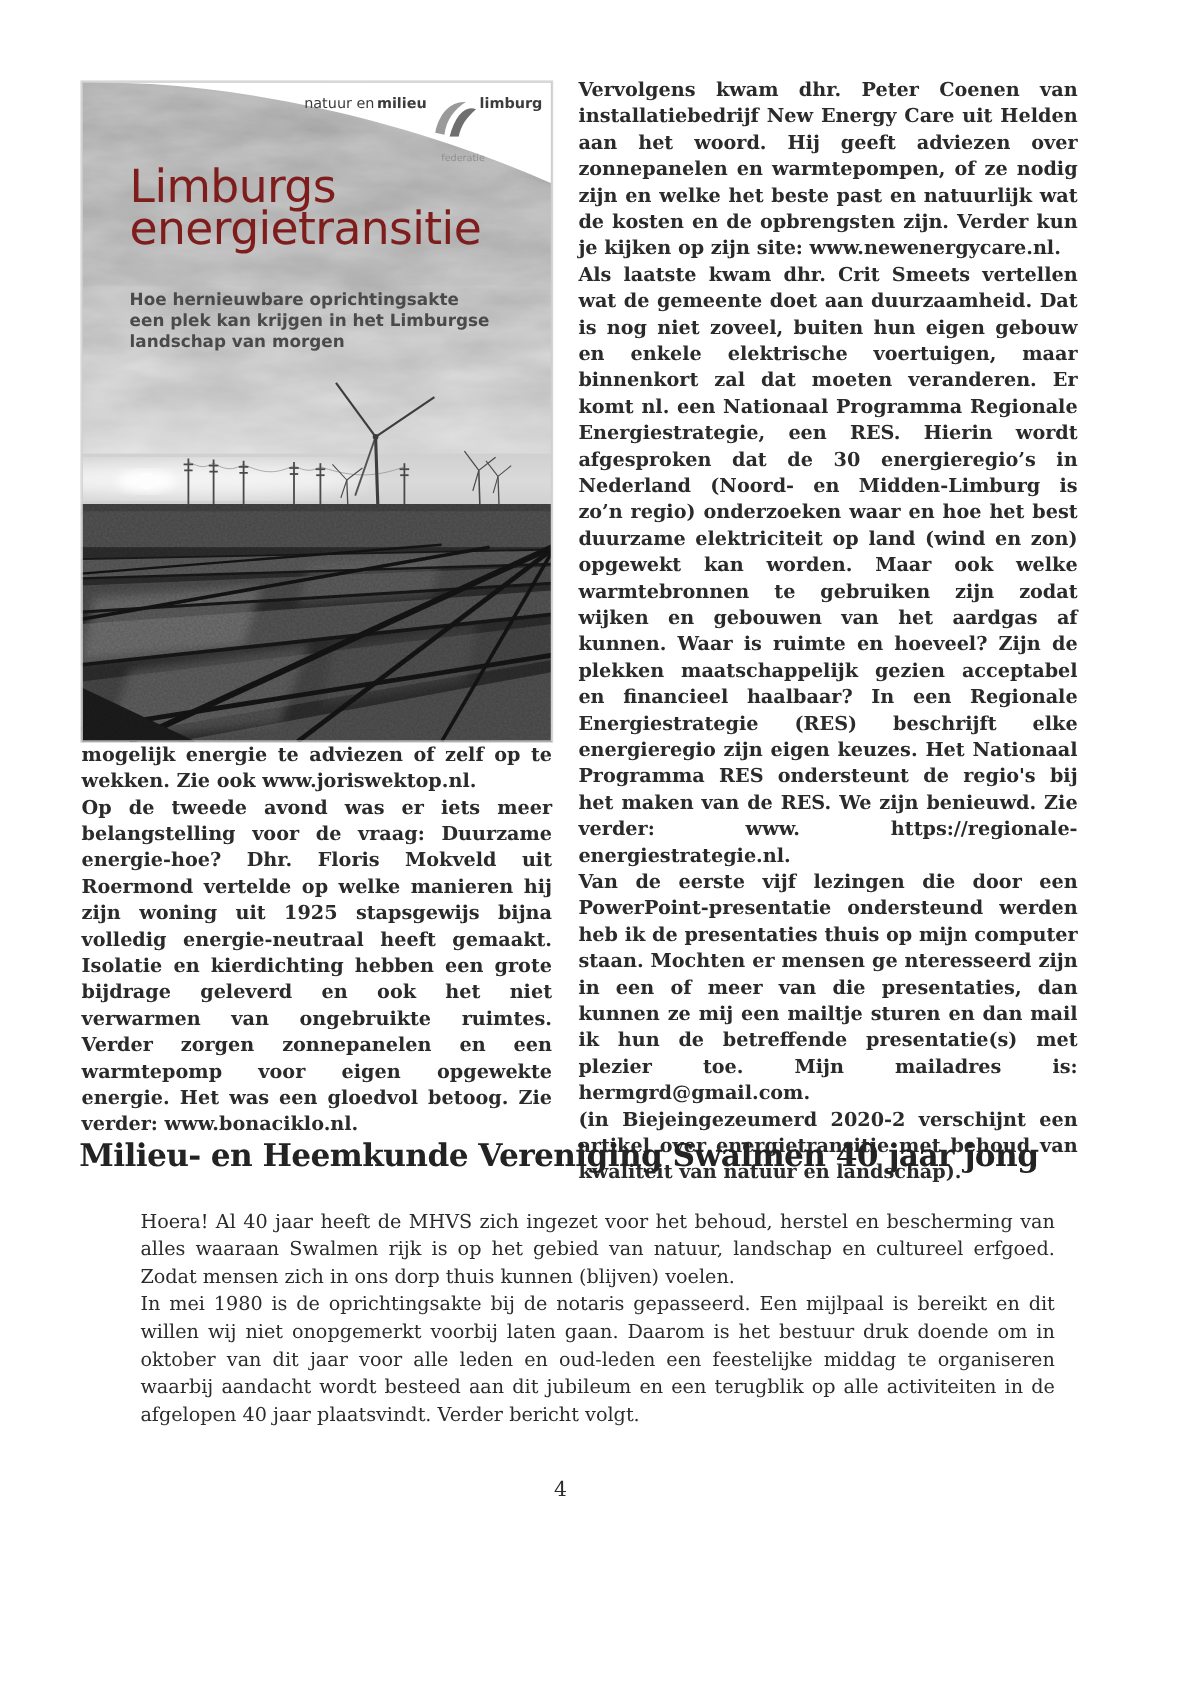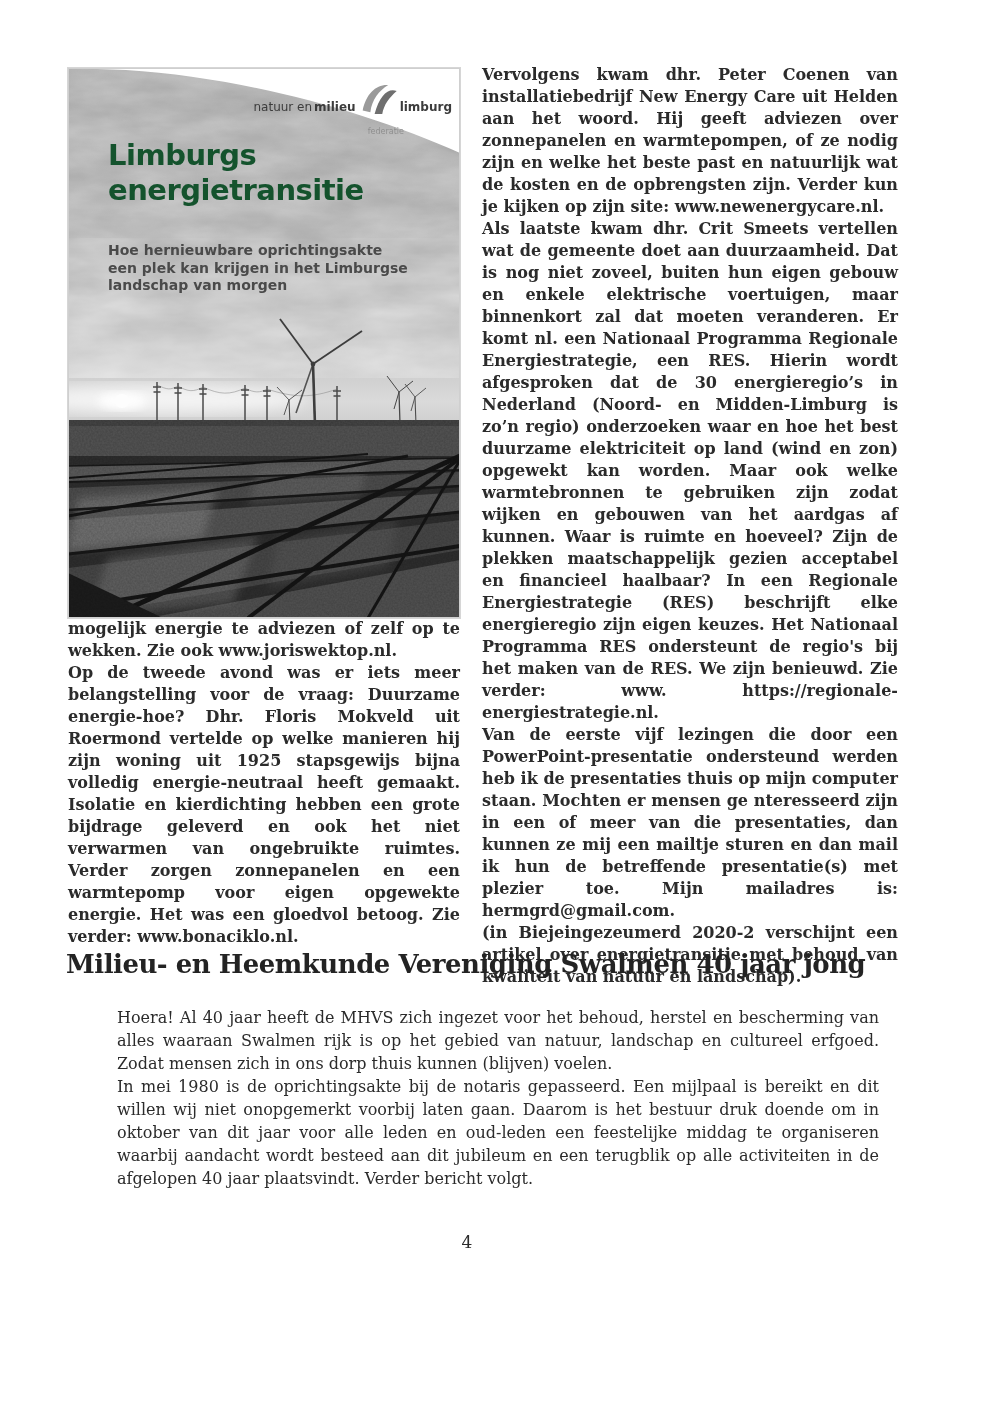--- a/index.html
+++ b/index.html
@@ -16,33 +16,33 @@
   .mt0  { margin-top:0; }
 
   
   figure.poster {
     position:relative; margin:0; width:392px; height:550px; overflow:hidden;
     background:#b5b5b5; outline:1px solid #d6d6d6;
   }
   .scene { position:absolute; left:0; top:0; width:100%; height:100%; display:block; }
   .poster-title {
     position:absolute; left:40px; top:70px;
-    font-family:"DejaVu Sans", sans-serif; font-weight:bold;
-    font-size:29px; line-height:35px; color:#14532d; letter-spacing:-0.5px;
+    font-family:"DejaVu Sans", sans-serif; font-weight:normal;
+    font-size:38px; line-height:35px; color:#7f1d1d; letter-spacing:-0.5px;
   }
   .poster-subtitle {
     position:absolute; left:40px; top:174px;
     font-family:"DejaVu Sans", sans-serif; font-weight:bold;
     font-size:14px; line-height:17.5px; color:#4a4a4a; white-space:nowrap;
   }
   .poster-logo {
     position:absolute; top:12px; right:8px;
     font-family:"DejaVu Sans", sans-serif; color:#3c3c3c;
   }
-  .logo-row { display:flex; align-items:flex-end; gap:2px; font-size:12px; line-height:12px; }
+  .logo-row { display:flex; gap:2px; font-size:12px; line-height:12px; }
   .logo-row b { font-weight:bold; }
   .bird { width:40px; height:34px; margin-bottom:-1px; }
   .logo-sub { font-size:8px; color:#8f8f8f; text-align:right; padding-right:48px; margin-top:14px; }
 
   
   .section-heading {
     position:absolute; left:66px; top:948px; margin:0;
     font-family:"DejaVu Serif", serif; font-weight:bold;
     font-size:26px; line-height:32px; color:#232323; letter-spacing:-0.5px;
   }

